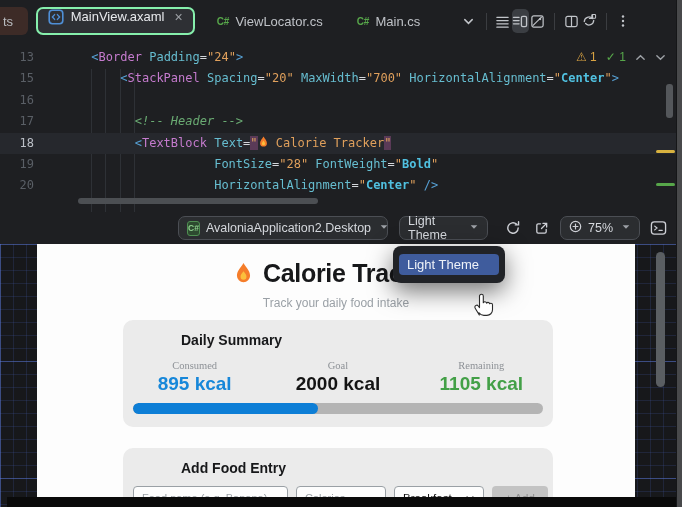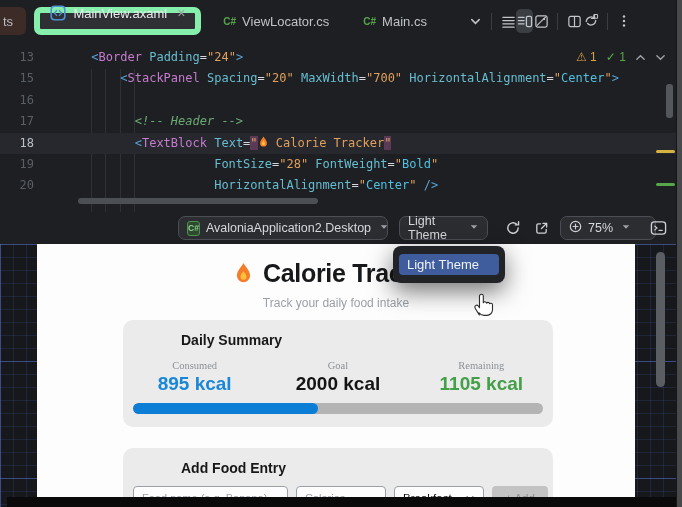--- a/index.html
+++ b/index.html
@@ -8,22 +8,22 @@
     position:relative; width:682px; height:507px; overflow:hidden;
     background:#1e1f22;
   }
 
   
   .tabbar { position:absolute; left:0; top:0; width:632px; height:42px;
     display:flex; align-items:center; background:#1e1f22; }
   .tab-partial { width:40px; height:28px; margin-right:8px; background:#3d2b27;
     border-radius:0 6px 6px 0; color:#b9bcc0; font-size:13px;
     display:flex; align-items:center; padding-left:3px; }
-  .tab-active { display:flex; align-items:center; gap:7px; height:28px;
-    padding:0 10px 16px 10px; background:#2e3034; border:6px solid #86efac;
+  .tab-active { display:flex; align-items:flex-start; gap:7px; height:28px;
+    padding:0 10px 16px 10px; background:#2e3034; border:2px solid #86efac;
     border-radius:7px; color:#e8eaed; font-size:13px; margin-right:14px; }
   .tab-plain { display:flex; align-items:center; gap:6px; height:28px;
     padding:0 8px; color:#bfc2c7; font-size:13px; margin-right:18px; }
   .xaml-ic { width:16px; height:16px; flex:0 0 auto; }
   .csharp-ic { color:#57a64a; font-weight:bold; font-size:10px; letter-spacing:0; }
   .tab-close { color:#9da1a6; font-size:14px; margin-left:3px; cursor:pointer; }
   .tb-sep { width:1px; height:17px; background:#3b3d41; margin:0 8px; }
   .tb-ic { width:26px; height:24px; display:flex; align-items:center; justify-content:center;
     border-radius:5px; color:#c2c5ca; }
   .tb-ic.active { background:#3b3e43; }
@@ -37,21 +37,21 @@
   .code-row { height:21.4px; line-height:21.4px; white-space:pre; }
   .code-row.active { background:#26282d; }
   .ln { display:inline-block; width:34px; text-align:right; padding-right:0;
     margin-right:14px; color:#5a5f66; }
   .code-row.active .ln { color:#bcc0c7; }
   .c-br  { color:#56a0d4; }
   .c-tag { color:#c57bce; }
   .c-attr{ color:#66bdd0; }
   .c-eq  { color:#d4d7dc; }
   .c-str { color:#e0a05c; }
-  .c-kw  { color:#50c0e0; font-weight:normal; }
+  .c-kw  { color:#50c0e0; font-weight:bold; }
   .c-cmt { color:#6aab73; font-style:italic; }
   .c-qhl { color:#e0a05c; background:#5a3a57; }
   .inspect { position:absolute; top:8px; left:576px; display:flex; align-items:center;
     gap:9px; font-size:12px; font-family:"Liberation Sans", sans-serif; }
   .insp-warn { color:#d9a343; } .insp-ok { color:#57a64a; }
   .insp-nav { color:#9da1a6; display:flex; gap:9px; }
   .hscroll { position:absolute; left:78px; top:156px; width:240px; height:6px;
     background:#4c4f53; border-radius:3px; }
   .vscroll { position:absolute; left:666px; top:42px; width:7px; height:34px;
     background:#54575b; border-radius:3px; }
@@ -262,21 +262,21 @@
           <path d="M14 8.5a5.5 5.5 0 1 1-1.8-4.1" fill="none" stroke="currentColor" stroke-width="1.5" stroke-linecap="round"></path>
           <path d="M14.4 1.8v3.4h-3.4" fill="none" stroke="currentColor" stroke-width="1.5" stroke-linecap="round"></path>
         </svg>
     </div>
     <div class="pv-ic" style="left:531px">
       <svg width="15" height="15" viewBox="0 0 16 16">
           <path d="M7 3H4.5A1.5 1.5 0 0 0 3 4.5v7A1.5 1.5 0 0 0 4.5 13h7a1.5 1.5 0 0 0 1.5-1.5V9" fill="none" stroke="currentColor" stroke-width="1.4" stroke-linecap="round"></path>
           <path d="M9.5 2.5H13.5V6.5M13.2 2.8 8 8" fill="none" stroke="currentColor" stroke-width="1.4" stroke-linecap="round"></path>
         </svg>
     </div>
-    <div class="combo" style="left:560px; width:96px">
+    <div class="combo" style="left:560px; width:80px">
       <span><svg width="13" height="13" viewBox="0 0 14 14">
             <circle cx="7" cy="7" r="5.6" fill="none" stroke="#ced0d6" stroke-width="1.3"></circle>
             <path d="M7 4.4v5.2M4.4 7h5.2" stroke="#ced0d6" stroke-width="1.3" stroke-linecap="round"></path>
           </svg></span>
       <span>75%</span>
       <span class="chev"><svg width="10" height="10" viewBox="0 0 12 12">
             <path d="M2 4l4 4 4-4" fill="#9da0a6"></path>
           </svg></span>
     </div>
     <div class="pv-ic" style="left:648px">

